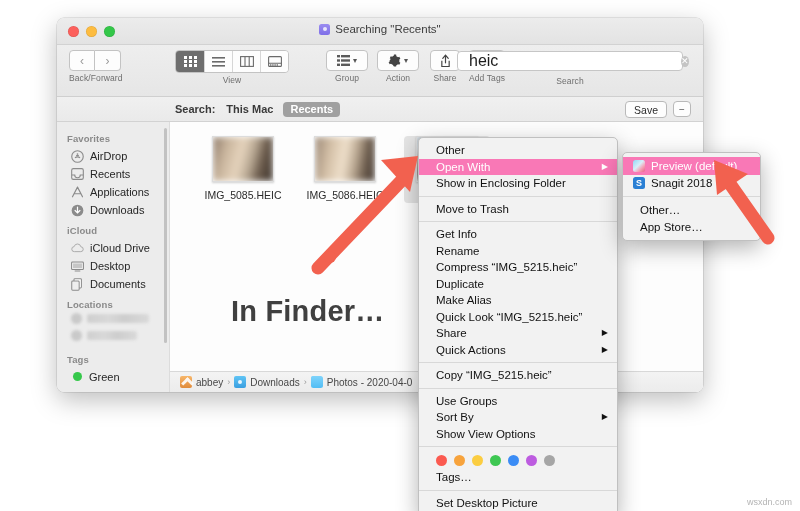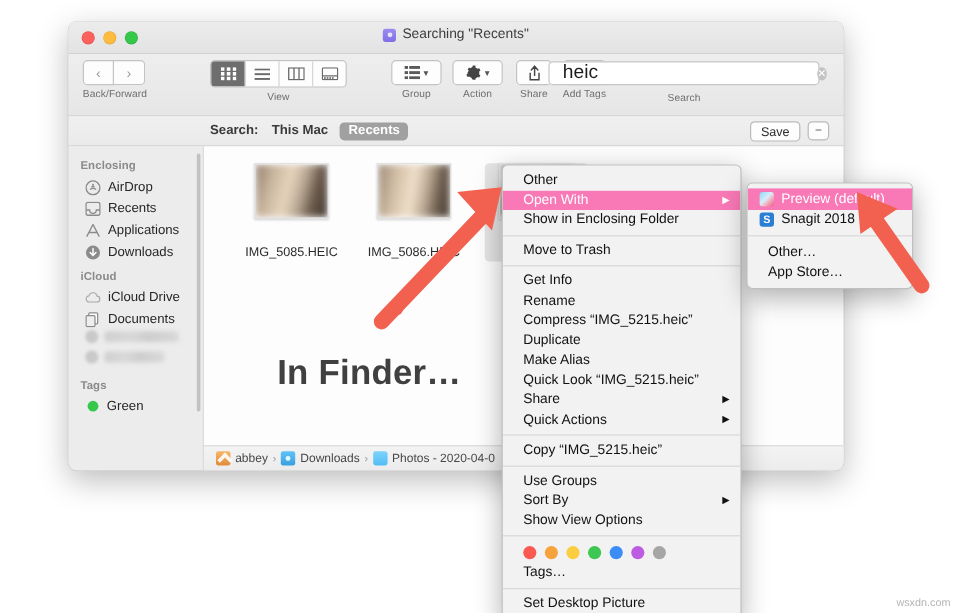--- a/index.html
+++ b/index.html
@@ -148,21 +148,21 @@
   .file{width:86px;display:flex;flex-direction:column;align-items:center;}
   .thumb{
     width:62px;height:46px;background:#fff;border:1px solid #dcdcdc;
     box-shadow:0 1px 2px rgba(0,0,0,.18);overflow:hidden;position:relative;
   }
   .thumb .blurimg{position:absolute;inset:0;filter:blur(3.3px);}
   .ph-a{background:linear-gradient(105deg,#8d7a6a 0%,#c8b49c 22%,#e6d4bd 45%,#b8a893 62%,#6b5b4c 78%,#3b322b 100%);}
   .ph-b{background:linear-gradient(100deg,#9b8876 0%,#d3bfa6 25%,#efe0cb 48%,#b9a791 66%,#6d5d4e 82%,#433932 100%);}
   .ph-c{background:linear-gradient(160deg,#6d7f8d 0%,#b9c6cf 18%,#7d6d5f 40%,#3c3430 58%,#8d7260 74%,#c2a98f 92%);}
   .thumb.sel{outline:0;}
-  .fname{font-size:10.5px;color:#2b2b2b;margin-top:22px;text-align:center;white-space:nowrap;}
+  .fname{font-size:10.5px;color:#2b2b2b;margin-top:7px;text-align:center;white-space:nowrap;}
   .fname.sel{background:#ec2d8f;color:#fff;border-radius:3px;padding:1px 5px;}
   .selbg{background:#e4e4e4;border-radius:4px;}
 
   .infinder{
     position:absolute;left:61px;top:173px;
     font-size:29px;font-weight:bold;color:#404040;letter-spacing:.2px;
   }
 
   
   .pathbar{
@@ -366,21 +366,21 @@
 
     <div class="searchrow">
       <span class="srch-label">Search:</span>
       <span class="srch-scope">This Mac</span>
       <span class="srch-chip">Recents</span>
       <div class="savebtn">Save</div>
       <div class="minusbtn">−</div>
     </div>
 
     <div class="sidebar">
-      <div class="sb-head">Enclosing</div>
+      <div class="sb-head">Favorites</div>
 
       <div class="sb-item">
         <span class="sb-icon">
           <svg width="13" height="13" viewBox="0 0 14 14">
               <g fill="none" stroke="#8b8b8b" stroke-width="1.2">
             <circle cx="7" cy="7" r="6.2"></circle>
                 <path d="M4.3 8.6a3.6 3.6 0 015.4 0"></path>
                 <path d="M5.6 6.4a1.9 1.9 0 012.8 0"></path>
               </g>
             <circle cx="7" cy="4.3" r="0.9" fill="#8b8b8b"></circle>
@@ -422,31 +422,42 @@
 
       <div class="sb-item">
         <span class="sb-icon">
           <svg width="14" height="10" viewBox="0 0 15 10">
               <path d="M4 9.2h7.2a2.8 2.8 0 00.2-5.6A4 4 0 003.6 3.4 2.9 2.9 0 004 9.2z" fill="none" stroke="#a8a8a8" stroke-width="1.1"></path>
             </svg>
         </span>
         <span>iCloud Drive</span>
       </div>
 
+      <div class="sb-item">
+        <span class="sb-icon">
+          <svg width="13" height="11" viewBox="0 0 14 11">
+              <rect x="0.6" y="0.6" width="12.8" height="8.2" rx="1" fill="none" stroke="#8b8b8b" stroke-width="1.1"></rect>
+            <rect x="2.2" y="2.3" width="9.6" height="4.8" fill="#c6c6c6"></rect>
+              <line x1="4" y1="10.3" x2="10" y2="10.3" stroke="#8b8b8b" stroke-width="1.1"></line>
+            </svg>
+        </span>
+        <span>Desktop</span>
+      </div>
 
       <div class="sb-item">
         <span class="sb-icon">
           <svg width="13" height="13" viewBox="0 0 14 14">
               <rect x="3.2" y="0.7" width="8" height="10" rx="1" fill="#fff" stroke="#8b8b8b" stroke-width="1.1"></rect>
             <rect x="0.8" y="3.2" width="8" height="10" rx="1" fill="#eeeeee" stroke="#8b8b8b" stroke-width="1.1"></rect>
             </svg>
         </span>
         <span>Documents</span>
       </div>
 
+      <div class="sb-head">Locations</div>
       <div class="sb-blurrow">
         <span class="sb-blurdot"></span>
         <span class="sb-blur" style="margin:0;"></span>
       </div>
       <div class="sb-blurrow" style="margin-top:6px;">
         <span class="sb-blurdot"></span>
         <span class="sb-blur short" style="margin:0;"></span>
       </div>
 
       <div class="sb-head" style="padding-top:13px;">Tags</div>

